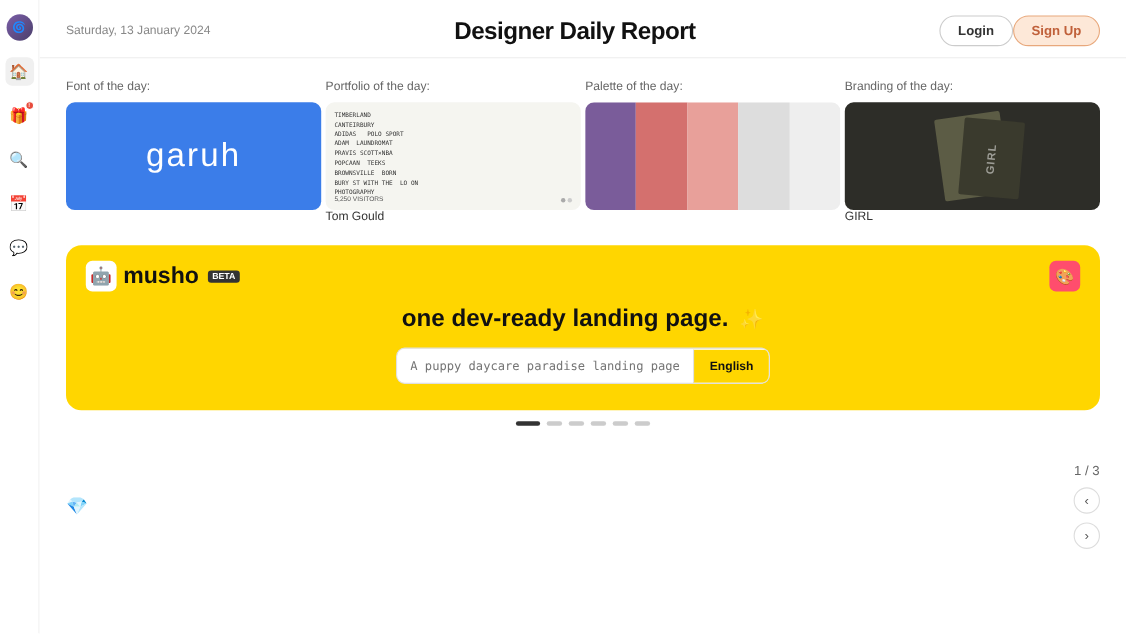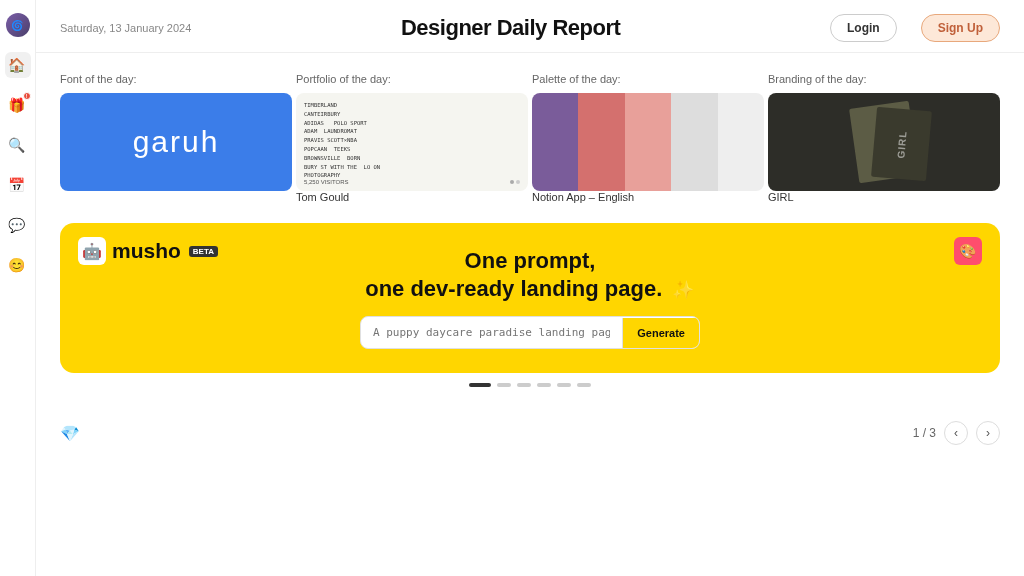--- a/index.html
+++ b/index.html
@@ -92,21 +92,21 @@
       color: #888;
     }
     .header-title {
       font-size: 22px;
       font-weight: 800;
       color: #111;
       letter-spacing: -0.5px;
     }
     .header-actions {
       display: flex;
-      gap: 24px;
+      gap: 0;
       align-items: center;
     }
     .btn-login {
       padding: 6px 16px;
       border: 1.5px solid #ccc;
       border-radius: 20px;
       background: #fff;
       font-size: 12px;
       font-weight: 600;
       cursor: pointer;
@@ -417,20 +417,21 @@
     }
     .featured-title-text {
       font-size: 18px;
       font-weight: 800;
       color: #111;
     }
     .featured-nav {
       display: flex;
       align-items: center;
       gap: 8px;
+      flex-direction: column;
     }
     .featured-page {
       font-size: 12px;
       color: #666;
     }
     .nav-arrow {
       width: 24px;
       height: 24px;
       border-radius: 50%;
       border: 1px solid #ddd;
@@ -514,21 +515,20 @@
 
       <div class="daily-card">
         <div class="daily-label">Palette of the day:</div>
         <div class="palette-card-img">
           <div class="palette-strip" style="background:#7a5c9a"></div>
           <div class="palette-strip" style="background:#d4706e"></div>
           <div class="palette-strip" style="background:#e8a09a"></div>
           <div class="palette-strip" style="background:#ddd"></div>
           <div class="palette-strip" style="background:#eee"></div>
         </div>
-        <div class="daily-card-title">Notion App – English</div>
       </div>
 
       <div class="daily-card">
         <div class="daily-label">Branding of the day:</div>
         <div class="branding-card-img">
           <div class="branding-book">
             <span class="branding-book-text">GIRL</span>
           </div>
           <div class="branding-book2">
             <span class="branding-book2-text">GIRL</span>
@@ -543,27 +543,27 @@
       <div class="musho-banner">
         <div class="musho-header">
           <div class="musho-robot">🤖</div>
           <span class="musho-logo-text">musho</span>
           <span class="musho-beta">BETA</span>
         </div>
         <div class="musho-icon-top-right">
           <span>🎨</span>
         </div>
         <div class="banner-headline">
-          <span>One prompt,</span><br>
+          <br>
           <span>one dev-ready landing page.</span>
           <span class="sparkle">✨</span>
         </div>
         <div class="banner-input-row">
           <input class="banner-input" type="text" placeholder="A puppy daycare paradise landing page" style="">
-          <button class="banner-generate-btn">Generate</button>
+          <button class="banner-generate-btn">English</button>
         </div>
       </div>
 
       <div class="pagination-dots">
         <div class="pag-dot active"></div>
         <div class="pag-dot inactive"></div>
         <div class="pag-dot inactive"></div>
         <div class="pag-dot inactive"></div>
         <div class="pag-dot inactive"></div>
         <div class="pag-dot inactive"></div>

